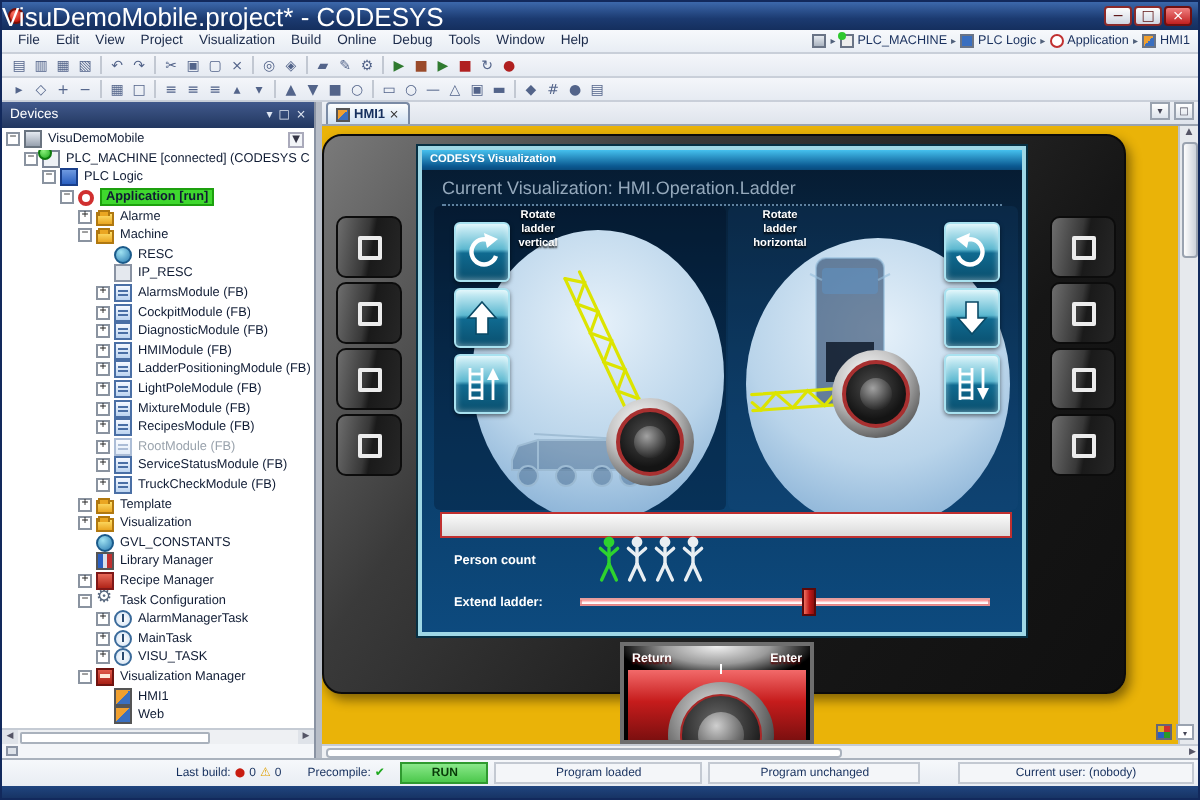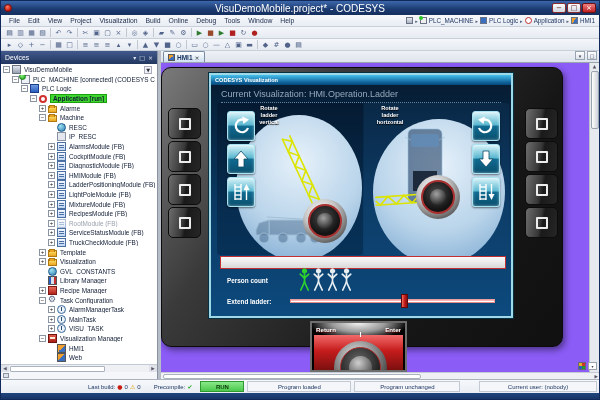--- a/index.html
+++ b/index.html
@@ -6,21 +6,21 @@
   html,body{background:#666}
   .app{width:600px;height:400px;position:relative;font-family:"Liberation Sans",sans-serif;
        background:#eef1f6;border:1px solid #12295c;overflow:hidden;user-select:none}
   .glyph{font-family:"DejaVu Sans",sans-serif}
 
   
   .titlebar{height:14px;background:linear-gradient(#3c68ab,#1b3a70 60%,#152f5e);
             display:flex;align-items:center;padding:0 3px;position:relative}
   .app-dot{width:8px;height:8px;border-radius:50%;background:radial-gradient(circle at 35% 30%,#ff7a6a,#c81c10 70%);
            border:1px solid #7a0e06;flex:none}
-  .titlebar .title{position:absolute;left:0;right:0;text-align:center;color:#fff;font-size:10px}
+  .titlebar .title{position:absolute;left:0;right:0;text-align:left;color:#fff;font-size:13px}
   .win-controls{margin-left:auto;display:flex;gap:1px;z-index:2}
   .wbtn{width:14px;height:10px;font-size:7px;line-height:9px;text-align:center;border-radius:2px;
         background:linear-gradient(#fdfdfd,#cfd6e2);border:1px solid #8a2a2a;color:#5a1010}
   .wbtn.close{background:linear-gradient(#f08080,#c02020);color:#fff;border-color:#701010}
 
   
   .menubar{height:12px;background:linear-gradient(#f7f9fc,#e8edf4);border-bottom:1px solid #c9cfd9;
            display:flex;align-items:center;padding:0 4px;font-size:6.8px;color:#1b2a4a}
   .menu-item{padding:0 4px;cursor:default}
   .breadcrumb{margin-left:auto;display:flex;align-items:center;gap:2px;font-size:6.3px;color:#19305e}
@@ -94,21 +94,21 @@
           display:flex;align-items:flex-end;padding:0 2px;position:relative}
   .tab{height:11px;display:flex;align-items:center;gap:2px;background:linear-gradient(#fdfefe,#cfe0f2);
        border:1px solid #7a8ba5;border-bottom:none;border-radius:2px 2px 0 0;padding:0 4px;
        font-size:6.5px;font-weight:bold;color:#16305e}
   .tab .ti{width:7px;height:7px;background:linear-gradient(135deg,#f0a030 50%,#3a6fc0 50%);border:1px solid #555}
   .tab .tclose{font-size:6px;color:#333;font-weight:normal}
   .tabrow-btns{margin-left:auto;display:flex;gap:2px;align-items:center;margin-bottom:2px}
   .trb{width:10px;height:9px;border:1px solid #9aa3b0;background:linear-gradient(#fff,#dde3eb);
        font-size:5px;line-height:8px;text-align:center;color:#445}
 
-  .canvas{height:309px;position:relative;background:#8b5cf6;overflow:hidden}
+  .canvas{height:309px;position:relative;background:#eab308;overflow:hidden}
 
   
   .frame{position:absolute;left:0;top:4px;width:402px;height:280px;border-radius:10px;
          background:linear-gradient(125deg,#7a7a7a,#3a3a3a 30%,#161616 70%,#101010);
          box-shadow:2px 3px 6px rgba(0,0,0,.45);border:1px solid #0b0b0b}
   .strip{position:absolute;top:40px;width:33px}
   .strip.left{left:6px}.strip.right{left:363px}
   .phys-btn{width:33px;height:31px;margin-bottom:2px;border-radius:5px;border:1px solid #0c0c0c;
             background:linear-gradient(100deg,#6e6e6e,#383838 45%,#1a1a1a 55%,#262626);
             display:flex;align-items:center;justify-content:center}

